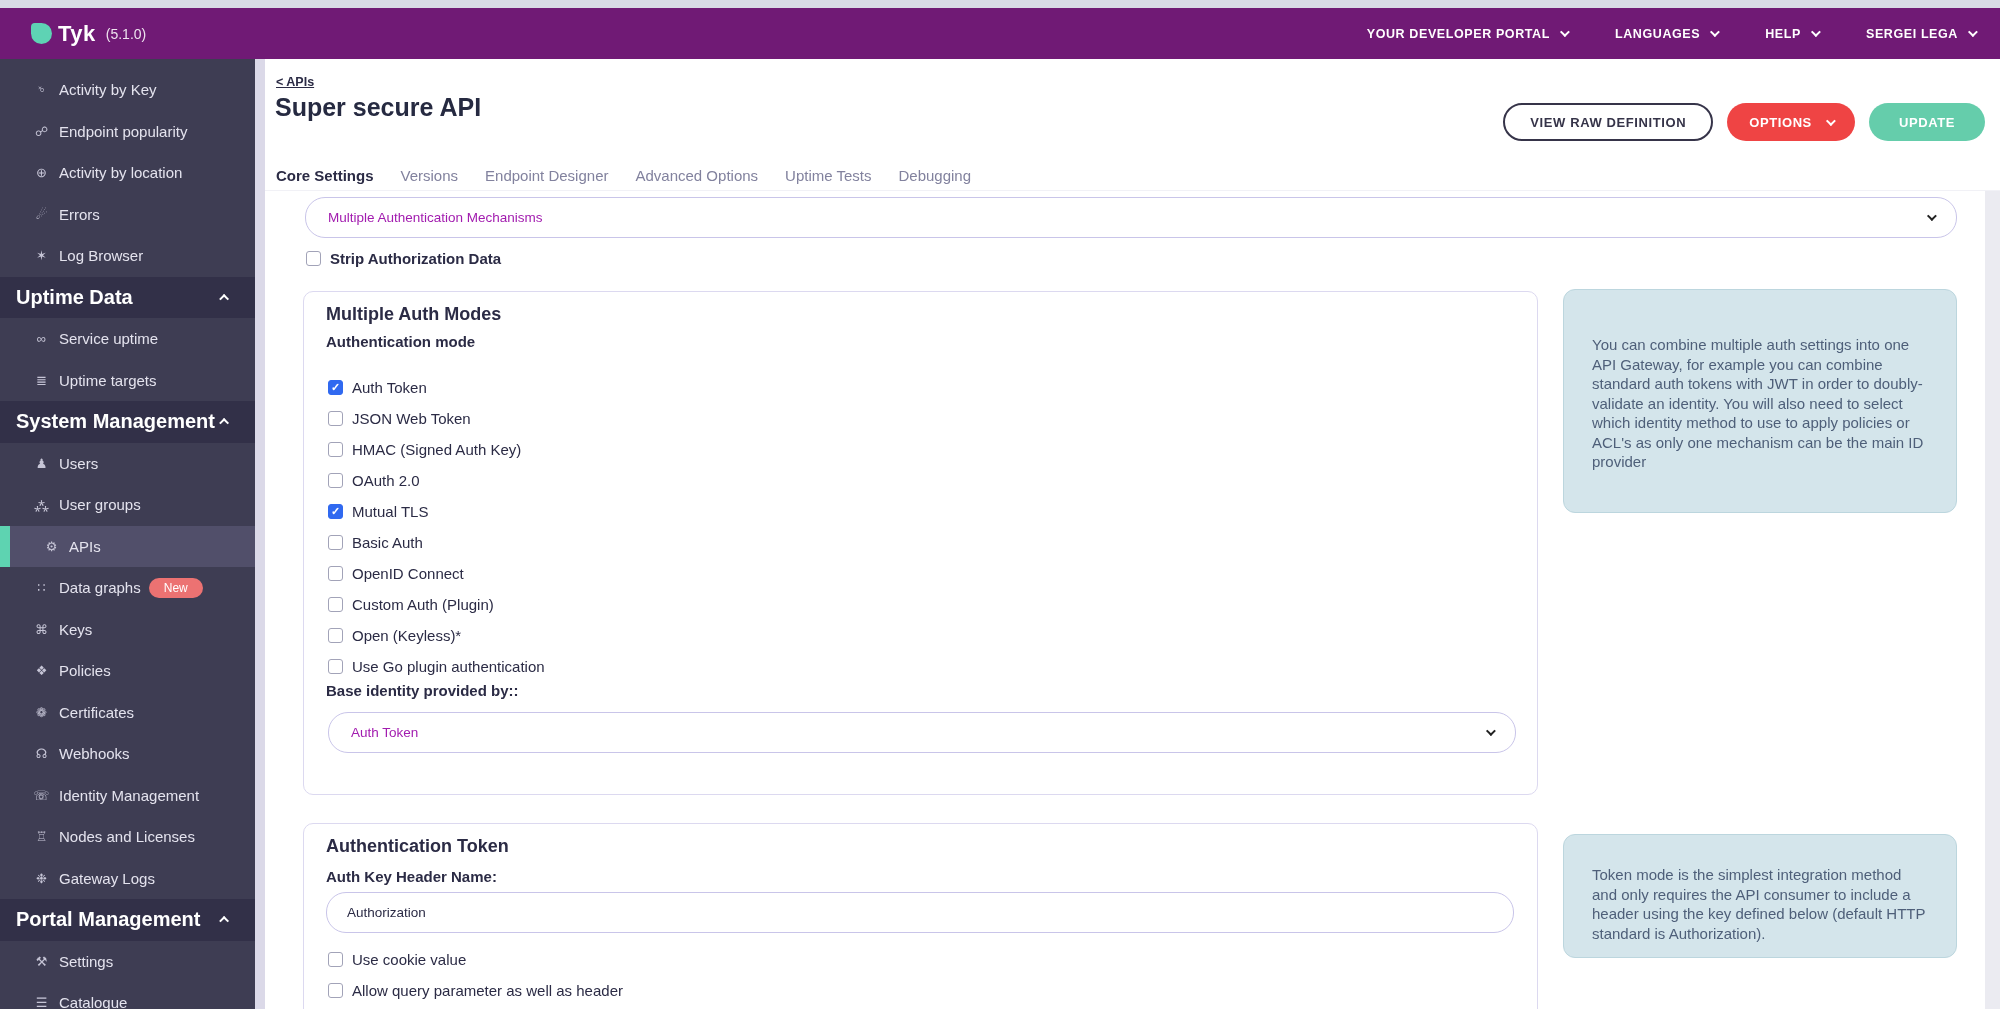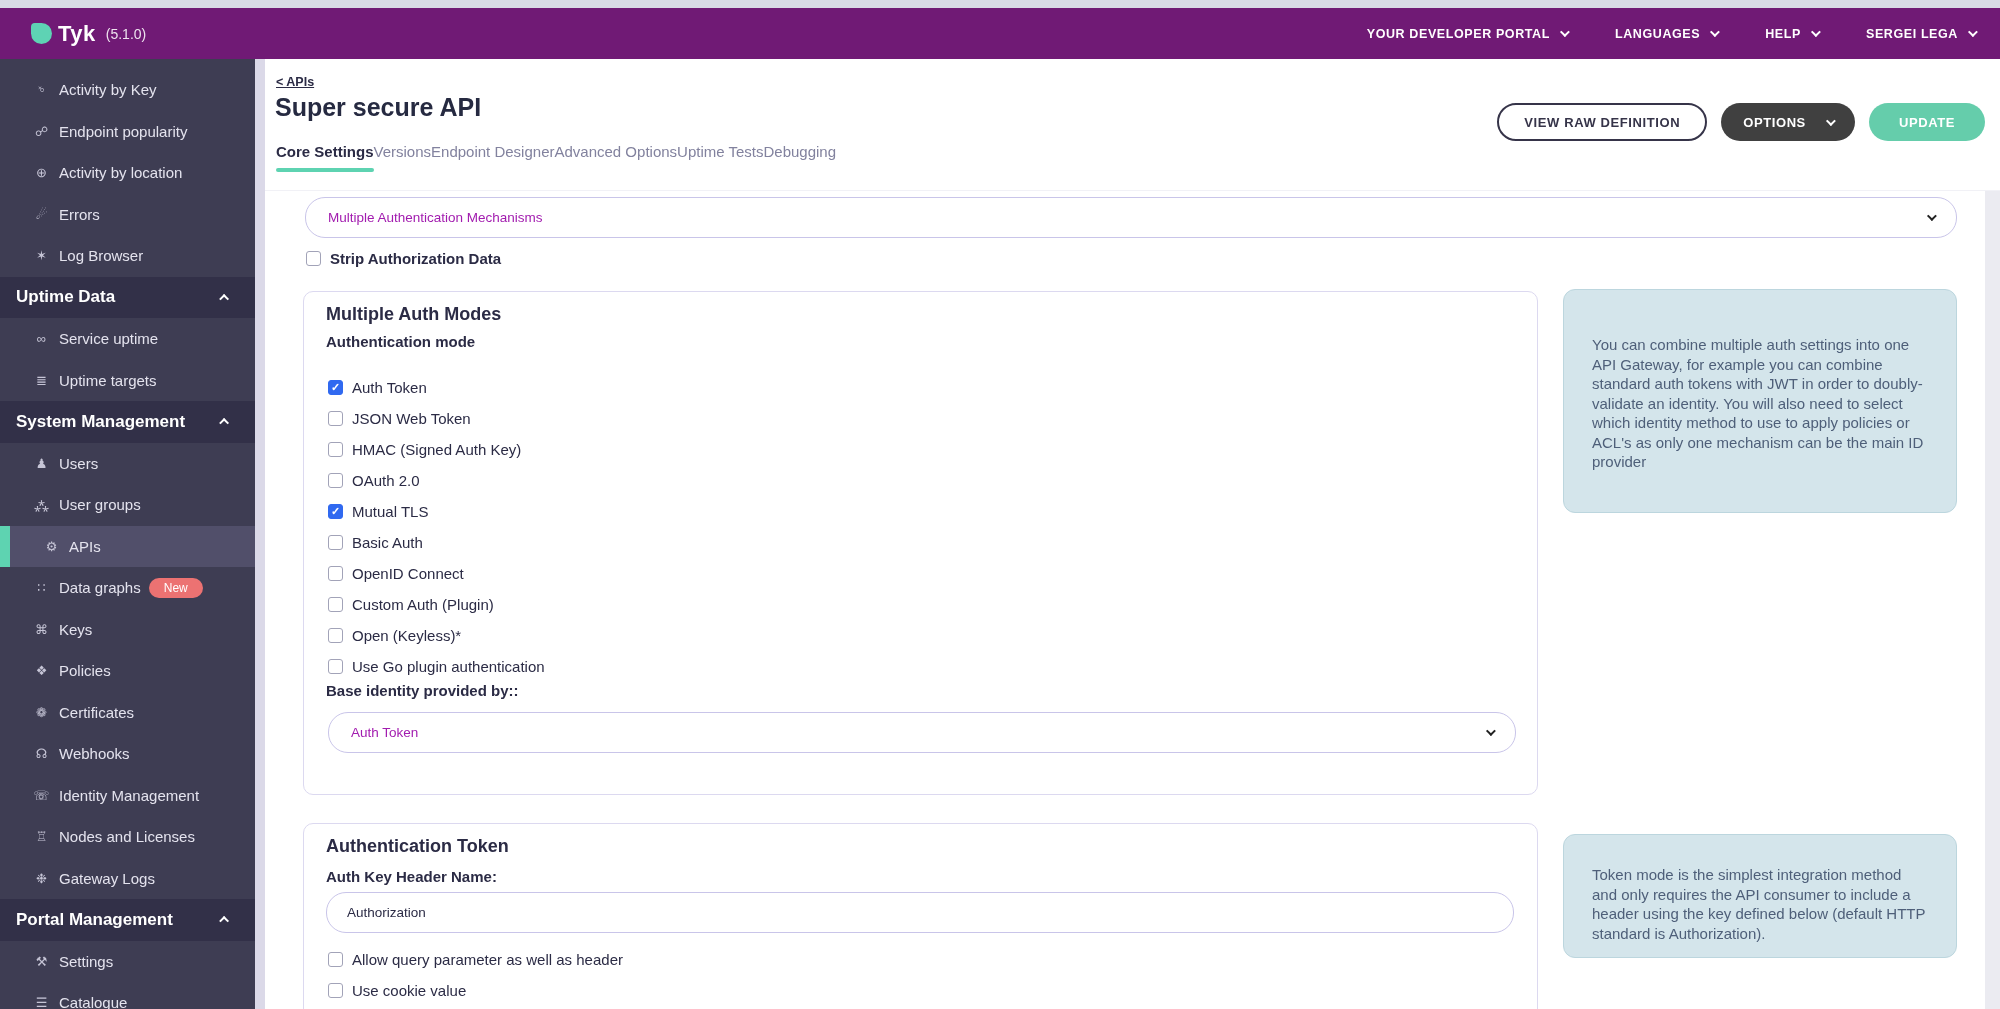--- a/index.html
+++ b/index.html
@@ -33,36 +33,36 @@
   .side-item .side-icon { width:19px; color:#c6c5d6; font-size:13px; display:inline-flex;
     justify-content:center; margin-right:8px; }
   .side-icon.rot { transform:rotate(135deg); }
   .side-item.active { background:#514f6a; }
   .side-item.active::before { content:""; position:absolute; left:0; top:0; bottom:0; width:10px;
     background:#5ed3b1; }
   .side-item.active { padding-left:42px; }
   .side-badge { background:#ec7272; color:#fff; font-size:12px; padding:3px 15px; border-radius:11px;
     margin-left:8px; }
   .side-section { height:41.5px; background:#323048; display:flex; align-items:center;
-    padding:0 26px 0 16px; color:#fff; font-size:17px; font-weight:bold; cursor:pointer; }
+    padding:0 26px 0 16px; color:#fff; font-size:20px; font-weight:bold; cursor:pointer; }
   .side-section .chev { margin-left:auto; color:#fff; }
 
   
   .main { position:absolute; left:265px; top:59px; width:1735px; height:950px; background:#fff; }
   .main-header { position:relative; width:100%; height:131px; background:#fff; }
   .breadcrumb { position:absolute; left:11px; top:16px; font-size:12.5px; font-weight:bold;
     color:#2b2b45; text-decoration:underline; cursor:pointer; }
   .page-title { position:absolute; left:10px; top:34px; font-size:25px; font-weight:600; color:#262a41; }
   .hdr-buttons { position:absolute; right:15px; top:44px; display:flex; gap:14px; align-items:center; }
   .btn { height:38px; border-radius:19px; display:inline-flex; align-items:center; justify-content:center;
     font-size:13px; font-weight:bold; letter-spacing:.6px; cursor:pointer; white-space:nowrap; }
   .btn-outline { border:2px solid #363449; color:#363449; background:#fff; padding:0 25px; }
-  .btn-dark { background:#404040; color:#fff; padding:0 22px; gap:20px; }
+  .btn-dark { background:#ef4444; color:#fff; padding:0 22px; gap:14px; }
   .btn-teal { background:#65cdab; color:#fff; padding:0 30px; }
-  .tabs { position:absolute; left:11px; top:84px; display:flex; }
+  .tabs { position:absolute; left:11px; top:108px; display:flex; gap:27px; }
   .tab { position:relative; font-size:15px; color:#82829e; padding-bottom:10px; cursor:pointer; }
   .tab.active { color:#2b2b45; font-weight:600; }
   .tab.active::after { content:""; position:absolute; left:0; right:0; bottom:-2px; height:4px;
     border-radius:2px; background:#5ed3b1; }
 
   
   .scroll { position:absolute; left:0; top:131px; width:1735px; height:819px; background:#fff;
     overflow:hidden; border-top:1px solid #f1f1f6; }
   .scrollbar-track { position:absolute; right:0; top:0; width:16px; height:819px; background:#ebebf1;
     border-left:1px solid #fff; }
@@ -340,26 +340,26 @@
 
     <div class="infobox" style="left:1298px; top:98px; height:224px;">You can combine multiple auth settings into one API Gateway, for example you can combine standard auth tokens with JWT in order to doubly-validate an identity. You will also need to select which identity method to use to apply policies or ACL's as only one mechanism can be the main ID provider</div>
 
     <div class="panel" style="left:38px; top:632px; width:1235px; height:280px;">
       <h3>Authentication Token</h3>
       <div class="sub-label" style="top:44px;">Auth Key Header Name:</div>
       <input class="text-input" style="left: 22px; top: 68px;" type="text" value="Authorization">
       <div id="token-options-list" style="position:absolute; left:24px; top:120px;">
           <label class="cb-row">
     <span class="cb"></span>
+    <span class="cb-label">Use cookie value</span>
+  </label>
+          <label class="cb-row">
+    <span class="cb"></span>
     <span class="cb-label">Allow query parameter as well as header</span>
   </label>
-          <label class="cb-row">
-    <span class="cb"></span>
-    <span class="cb-label">Use cookie value</span>
-  </label>
         </div>
     </div>
 
     <div class="infobox" style="left:1298px; top:643px; height:124px; padding-top:30px;">Token mode is the simplest integration method and only requires the API consumer to include a header using the key defined below (default HTTP standard is Authorization).</div>
 
     <div class="scrollbar-track"></div>
   </div>
 </div>
 
 </body></html>

